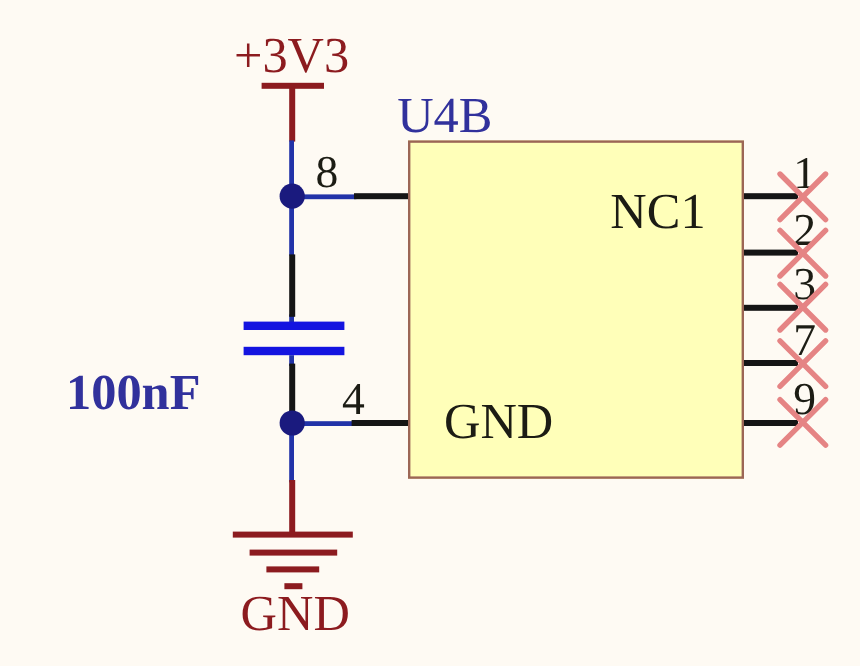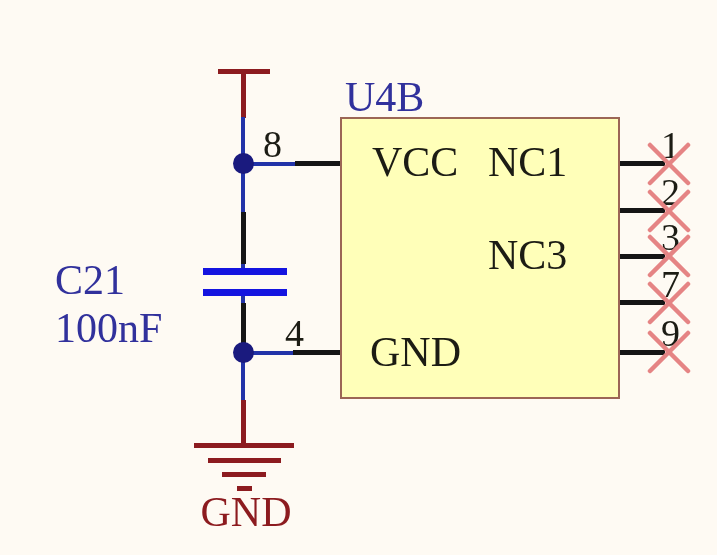--- a/index.html
+++ b/index.html
@@ -32,64 +32,63 @@
   .ic-body{
     position:absolute;left:340px;top:117px;width:280px;height:282px;
     box-sizing:border-box;background:var(--part-fill);border:2px solid var(--part-border);
   }
   .lbl{position:absolute;font-size:42px;line-height:1;white-space:nowrap;}
   .lbl-blue{color:var(--blue-text);}
   .lbl-power{color:var(--power);}
   .lbl-pin{color:var(--pin-text);}
   .pin-num{position:absolute;font-size:38px;line-height:1;color:var(--pin-text);width:46px;text-align:right;}
   .t-center{text-align:center;width:120px;}
-  .t-right{width:100px;}
+  .t-right{text-align:right;width:100px;margin-top:15px;}
   .x-mark{position:absolute;width:44px;height:44px;}
   .x-mark line{stroke:var(--no-connect);stroke-width:4.5;stroke-linecap:round;}
 </style>
 </head>
 <body>
 
 <div class="canvas">
 
+  <div class="lbl lbl-power t-center" style="left:183px;top:26px;">+3V3</div>
   <div class="power-line" style="left:218px;top:69px;width:52px;height:5px;"></div>
   <div class="power-line" style="left:241px;top:73px;width:5px;height:45px;"></div>
 
   <div class="wire" style="left:241px;top:117px;width:4px;height:48px;"></div>
   <div class="wire" style="left:243px;top:162px;width:54px;height:4px;"></div>
   <div class="wire" style="left:241px;top:163px;width:4px;height:50px;"></div>
   <div class="wire" style="left:241px;top:262px;width:4px;height:8px;"></div>
   <div class="wire" style="left:241px;top:296px;width:4px;height:9px;"></div>
   <div class="wire" style="left:241px;top:342px;width:4px;height:12px;"></div>
   <div class="wire" style="left:243px;top:351px;width:52px;height:4px;"></div>
   <div class="wire" style="left:241px;top:353px;width:4px;height:49px;"></div>
 
   <div class="pin-line" style="left:241px;top:212px;width:5px;height:52px;"></div>
   <div class="cap-plate" style="left:203px;top:268px;width:84px;height:7px;"></div>
   <div class="cap-plate" style="left:203px;top:289px;width:84px;height:7px;"></div>
   <div class="pin-line" style="left:241px;top:303px;width:5px;height:41px;"></div>
-  <div class="lbl lbl-blue" style="left:55px;top:259px;">C21</div>
-  <div class="lbl lbl-blue" style="left:55px;top:307px;">100nF</div>
+  <div class="lbl lbl-blue" style="left:55px;top:307px;font-weight:bold;">100nF</div>
 
   <div class="junction" style="left:233px;top:153px;"></div>
   <div class="junction" style="left:233px;top:342px;"></div>
 
   <div class="power-line" style="left:241px;top:400px;width:5px;height:45px;"></div>
   <div class="power-line" style="left:194px;top:443px;width:100px;height:5px;"></div>
   <div class="power-line" style="left:208px;top:458px;width:73px;height:5px;"></div>
   <div class="power-line" style="left:222px;top:472px;width:44px;height:5px;"></div>
   <div class="power-line" style="left:237px;top:486px;width:15px;height:5px;"></div>
   <div class="lbl lbl-power t-center" style="left:186px;top:491px;">GND</div>
 
   <div class="ic-body"></div>
-  <div class="lbl lbl-blue" style="left:345px;top:76px;text-align:right;">U4B</div>
+  <div class="lbl lbl-blue" style="left:331px;top:76px;text-align:right;">U4B</div>
 
   <div class="pin-line" style="left:295px;top:161px;width:45px;height:5px;"></div>
   <div class="pin-num" style="left:236px;top:125px;">8</div>
-  <div class="lbl lbl-pin" style="left:372px;top:141px;">VCC</div>
 
   <div class="pin-line" style="left:293px;top:350px;width:47px;height:5px;"></div>
   <div class="pin-num" style="left:258px;top:314px;">4</div>
   <div class="lbl lbl-pin" style="left:370px;top:331px;">GND</div>
 
   <div class="pin-line" style="left:620px;top:161px;width:45px;height:5px;"></div>
   <div class="pin-num" style="left:634px;top:126px;">1</div>
   <div class="lbl lbl-pin t-right" style="left:488px;top:141px;">NC1</div>
   <svg class="x-mark" style="left:647px;top:142px;" viewBox="0 0 44 44">
     <line x1="3" y1="3" x2="41" y2="41"></line>
@@ -98,21 +97,20 @@
 
   <div class="pin-line" style="left:620px;top:208px;width:45px;height:5px;"></div>
   <div class="pin-num" style="left:634px;top:173px;">2</div>
   <svg class="x-mark" style="left:647px;top:189px;" viewBox="0 0 44 44">
     <line x1="3" y1="3" x2="41" y2="41"></line>
       <line x1="41" y1="3" x2="3" y2="41"></line>
   </svg>
 
   <div class="pin-line" style="left:620px;top:254px;width:45px;height:5px;"></div>
   <div class="pin-num" style="left:634px;top:218px;">3</div>
-  <div class="lbl lbl-pin t-right" style="left:488px;top:234px;">NC3</div>
   <svg class="x-mark" style="left:647px;top:234px;" viewBox="0 0 44 44">
     <line x1="3" y1="3" x2="41" y2="41"></line>
       <line x1="41" y1="3" x2="3" y2="41"></line>
   </svg>
 
   <div class="pin-line" style="left:620px;top:300px;width:45px;height:5px;"></div>
   <div class="pin-num" style="left:634px;top:265px;">7</div>
   <svg class="x-mark" style="left:647px;top:281px;" viewBox="0 0 44 44">
     <line x1="3" y1="3" x2="41" y2="41"></line>
       <line x1="41" y1="3" x2="3" y2="41"></line>

